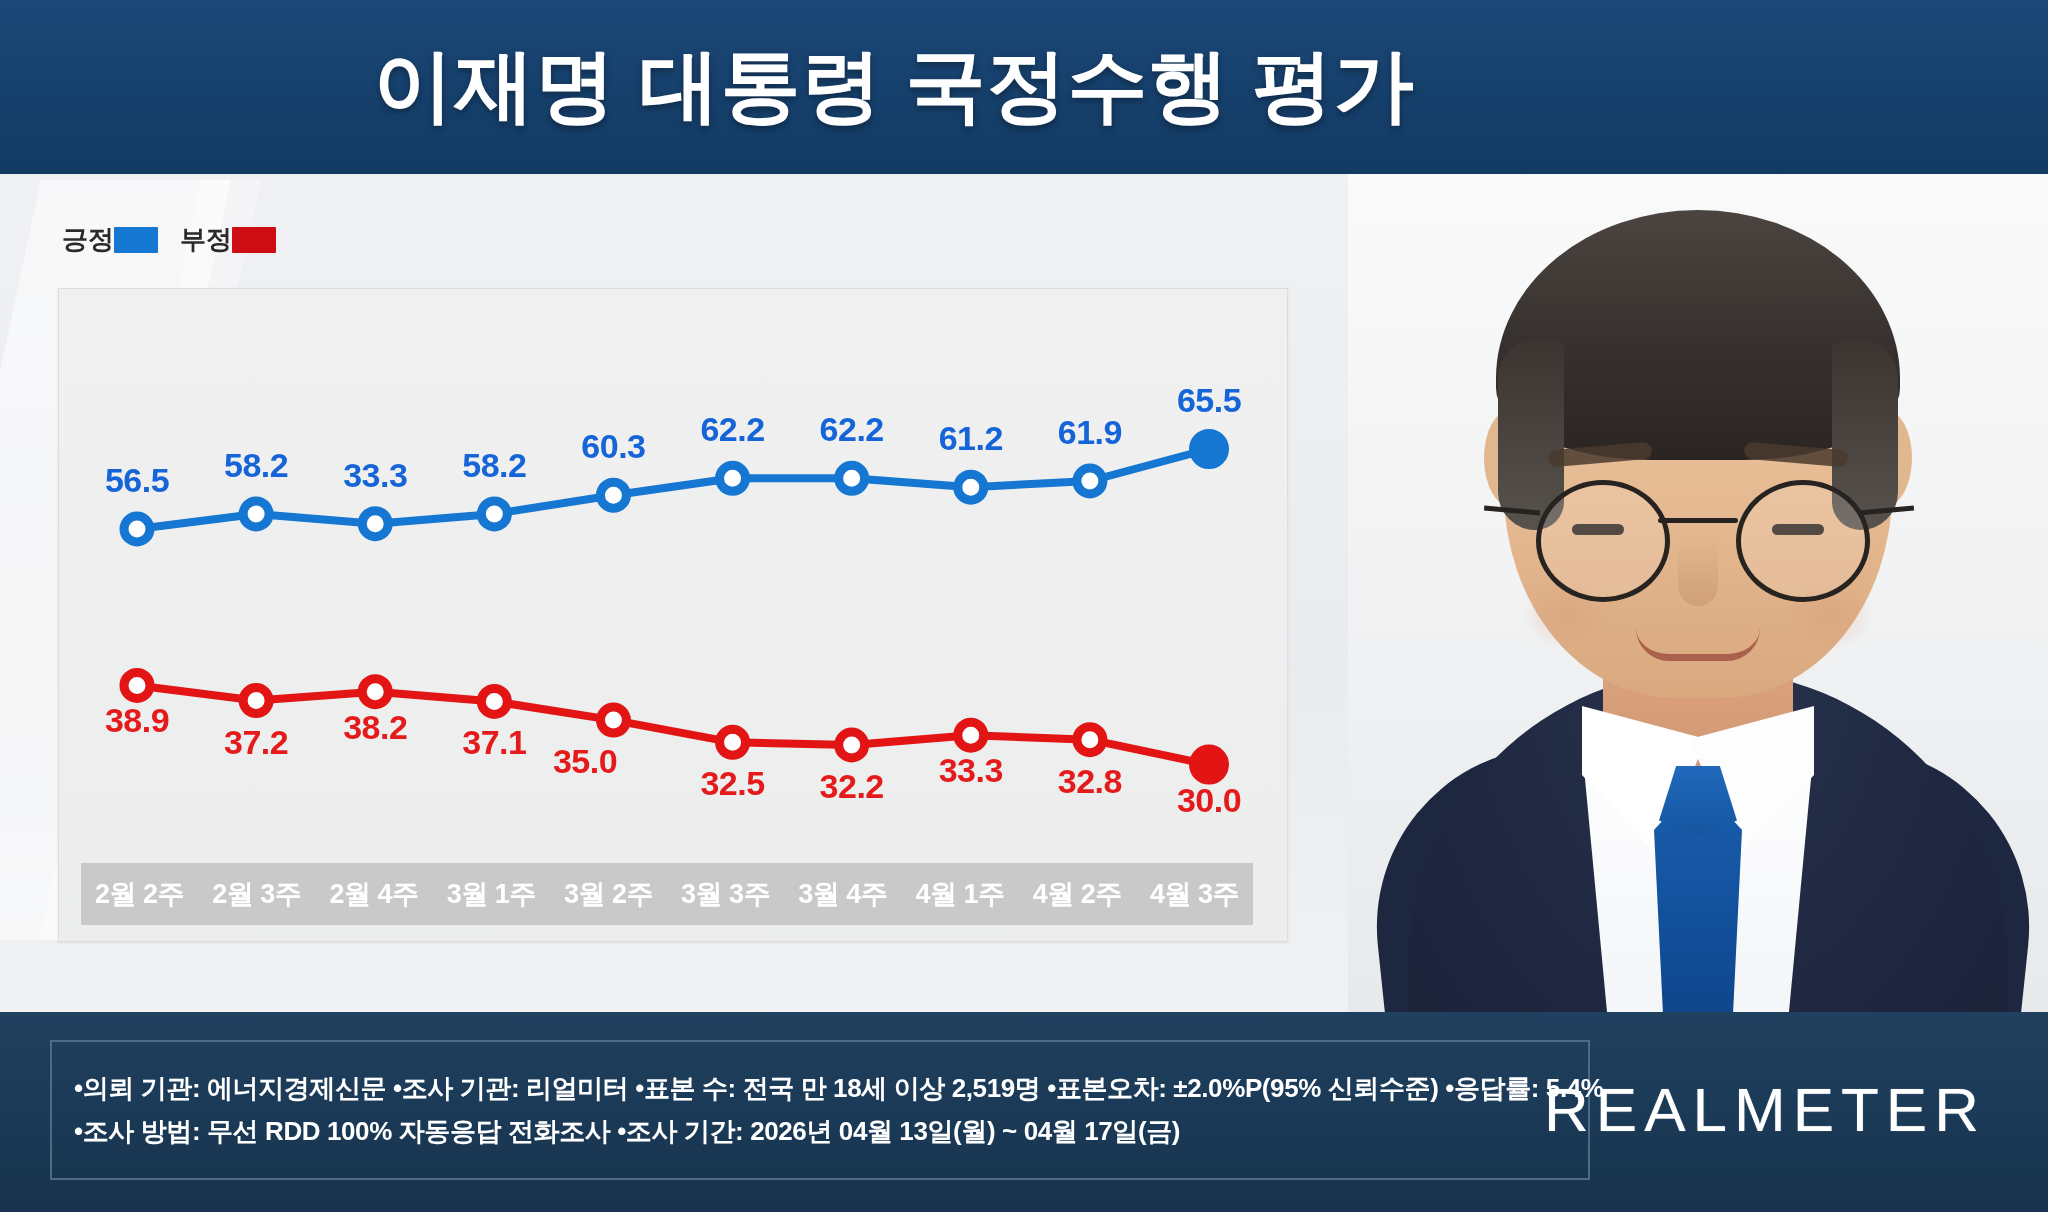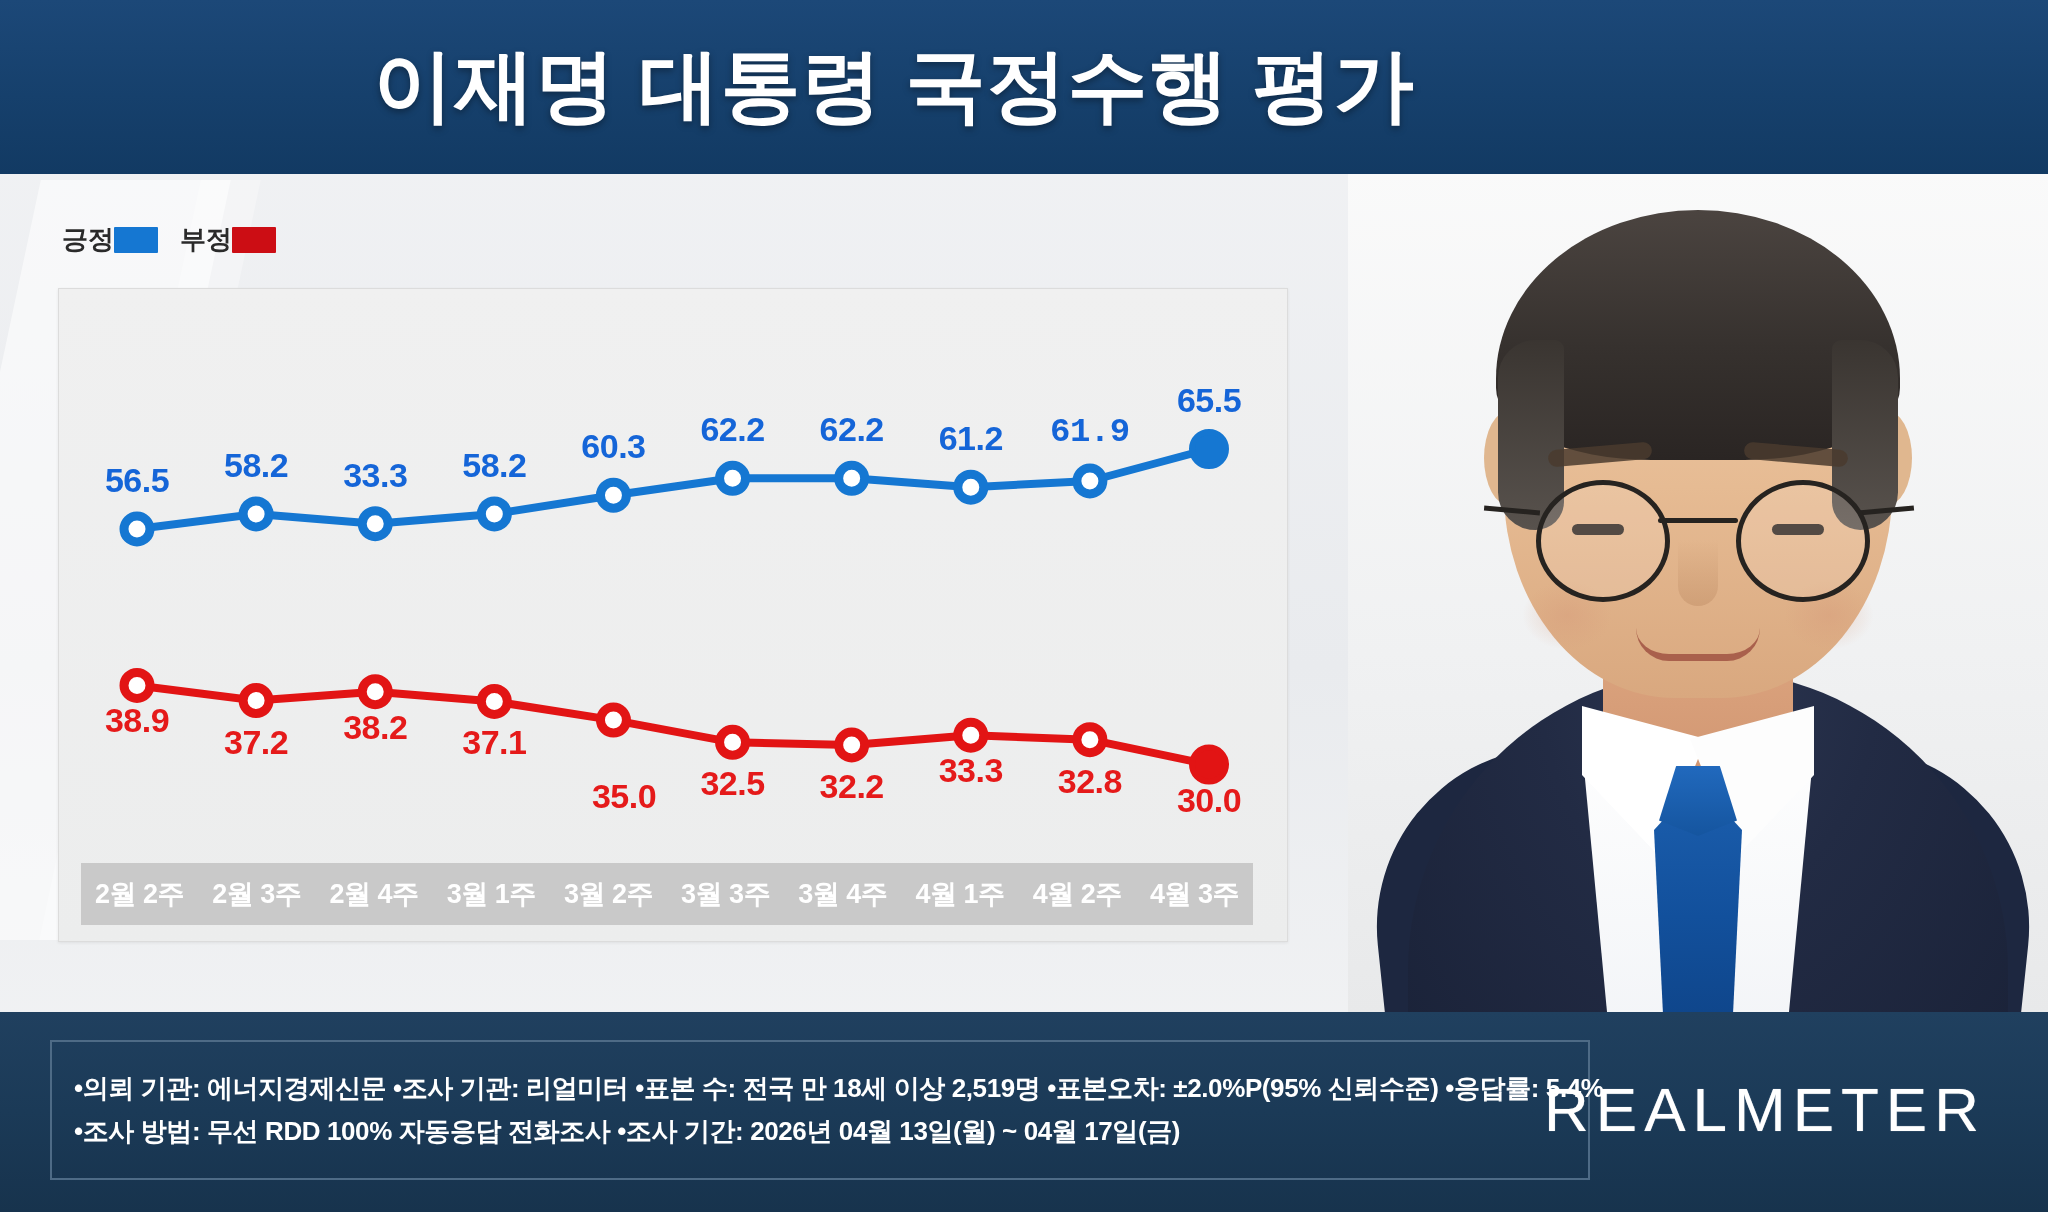--- a/index.html
+++ b/index.html
@@ -173,27 +173,27 @@
         </svg>
       <div id="labels">
           <div class="dlabel pos" style="left: 78px; top: 172px;">56.5</div>
           <div class="dlabel pos" style="left: 197.111px; top: 156.889px;">58.2</div>
           <div class="dlabel pos" style="left: 316.222px; top: 166.667px;">33.3</div>
           <div class="dlabel pos" style="left: 435.333px; top: 156.889px;">58.2</div>
           <div class="dlabel pos" style="left: 554.444px; top: 138.222px;">60.3</div>
           <div class="dlabel pos" style="left: 673.556px; top: 121.333px;">62.2</div>
           <div class="dlabel pos" style="left: 792.667px; top: 121.333px;">62.2</div>
           <div class="dlabel pos" style="left: 911.778px; top: 130.222px;">61.2</div>
-          <div class="dlabel pos" style="left: 1030.89px; top: 124px; font-family: Liberation Mono, monospace;">61.9</div>
+          <div class="dlabel pos" style="left: 1030.89px; top: 124px;">61.9</div>
           <div class="dlabel pos" style="left: 1150px; top: 92px;">65.5</div>
           <div class="dlabel neg" style="left: 78px; top: 412.444px;">38.9</div>
           <div class="dlabel neg" style="left: 197.111px; top: 433.556px;">37.2</div>
           <div class="dlabel neg" style="left: 316.222px; top: 418.667px;">38.2</div>
           <div class="dlabel neg" style="left: 435.333px; top: 434.444px;">37.1</div>
-          <div class="dlabel neg" style="left: 565px; top: 453.111px; margin-top: 35px;">35.0</div>
+          <div class="dlabel neg" style="left: 526px; top: 453.111px;">35.0</div>
           <div class="dlabel neg" style="left: 673.556px; top: 475.333px;">32.5</div>
           <div class="dlabel neg" style="left: 792.667px; top: 478px;">32.2</div>
           <div class="dlabel neg" style="left: 911.778px; top: 462.222px;">33.3</div>
           <div class="dlabel neg" style="left: 1030.89px; top: 472.667px;">32.8</div>
           <div class="dlabel neg" style="left: 1150px; top: 491.556px;">30.0</div>
         </div>
     </div>
     <div class="axisband" id="axisband">
         <div class="xtick">2월 2주</div>
         <div class="xtick">2월 3주</div>

